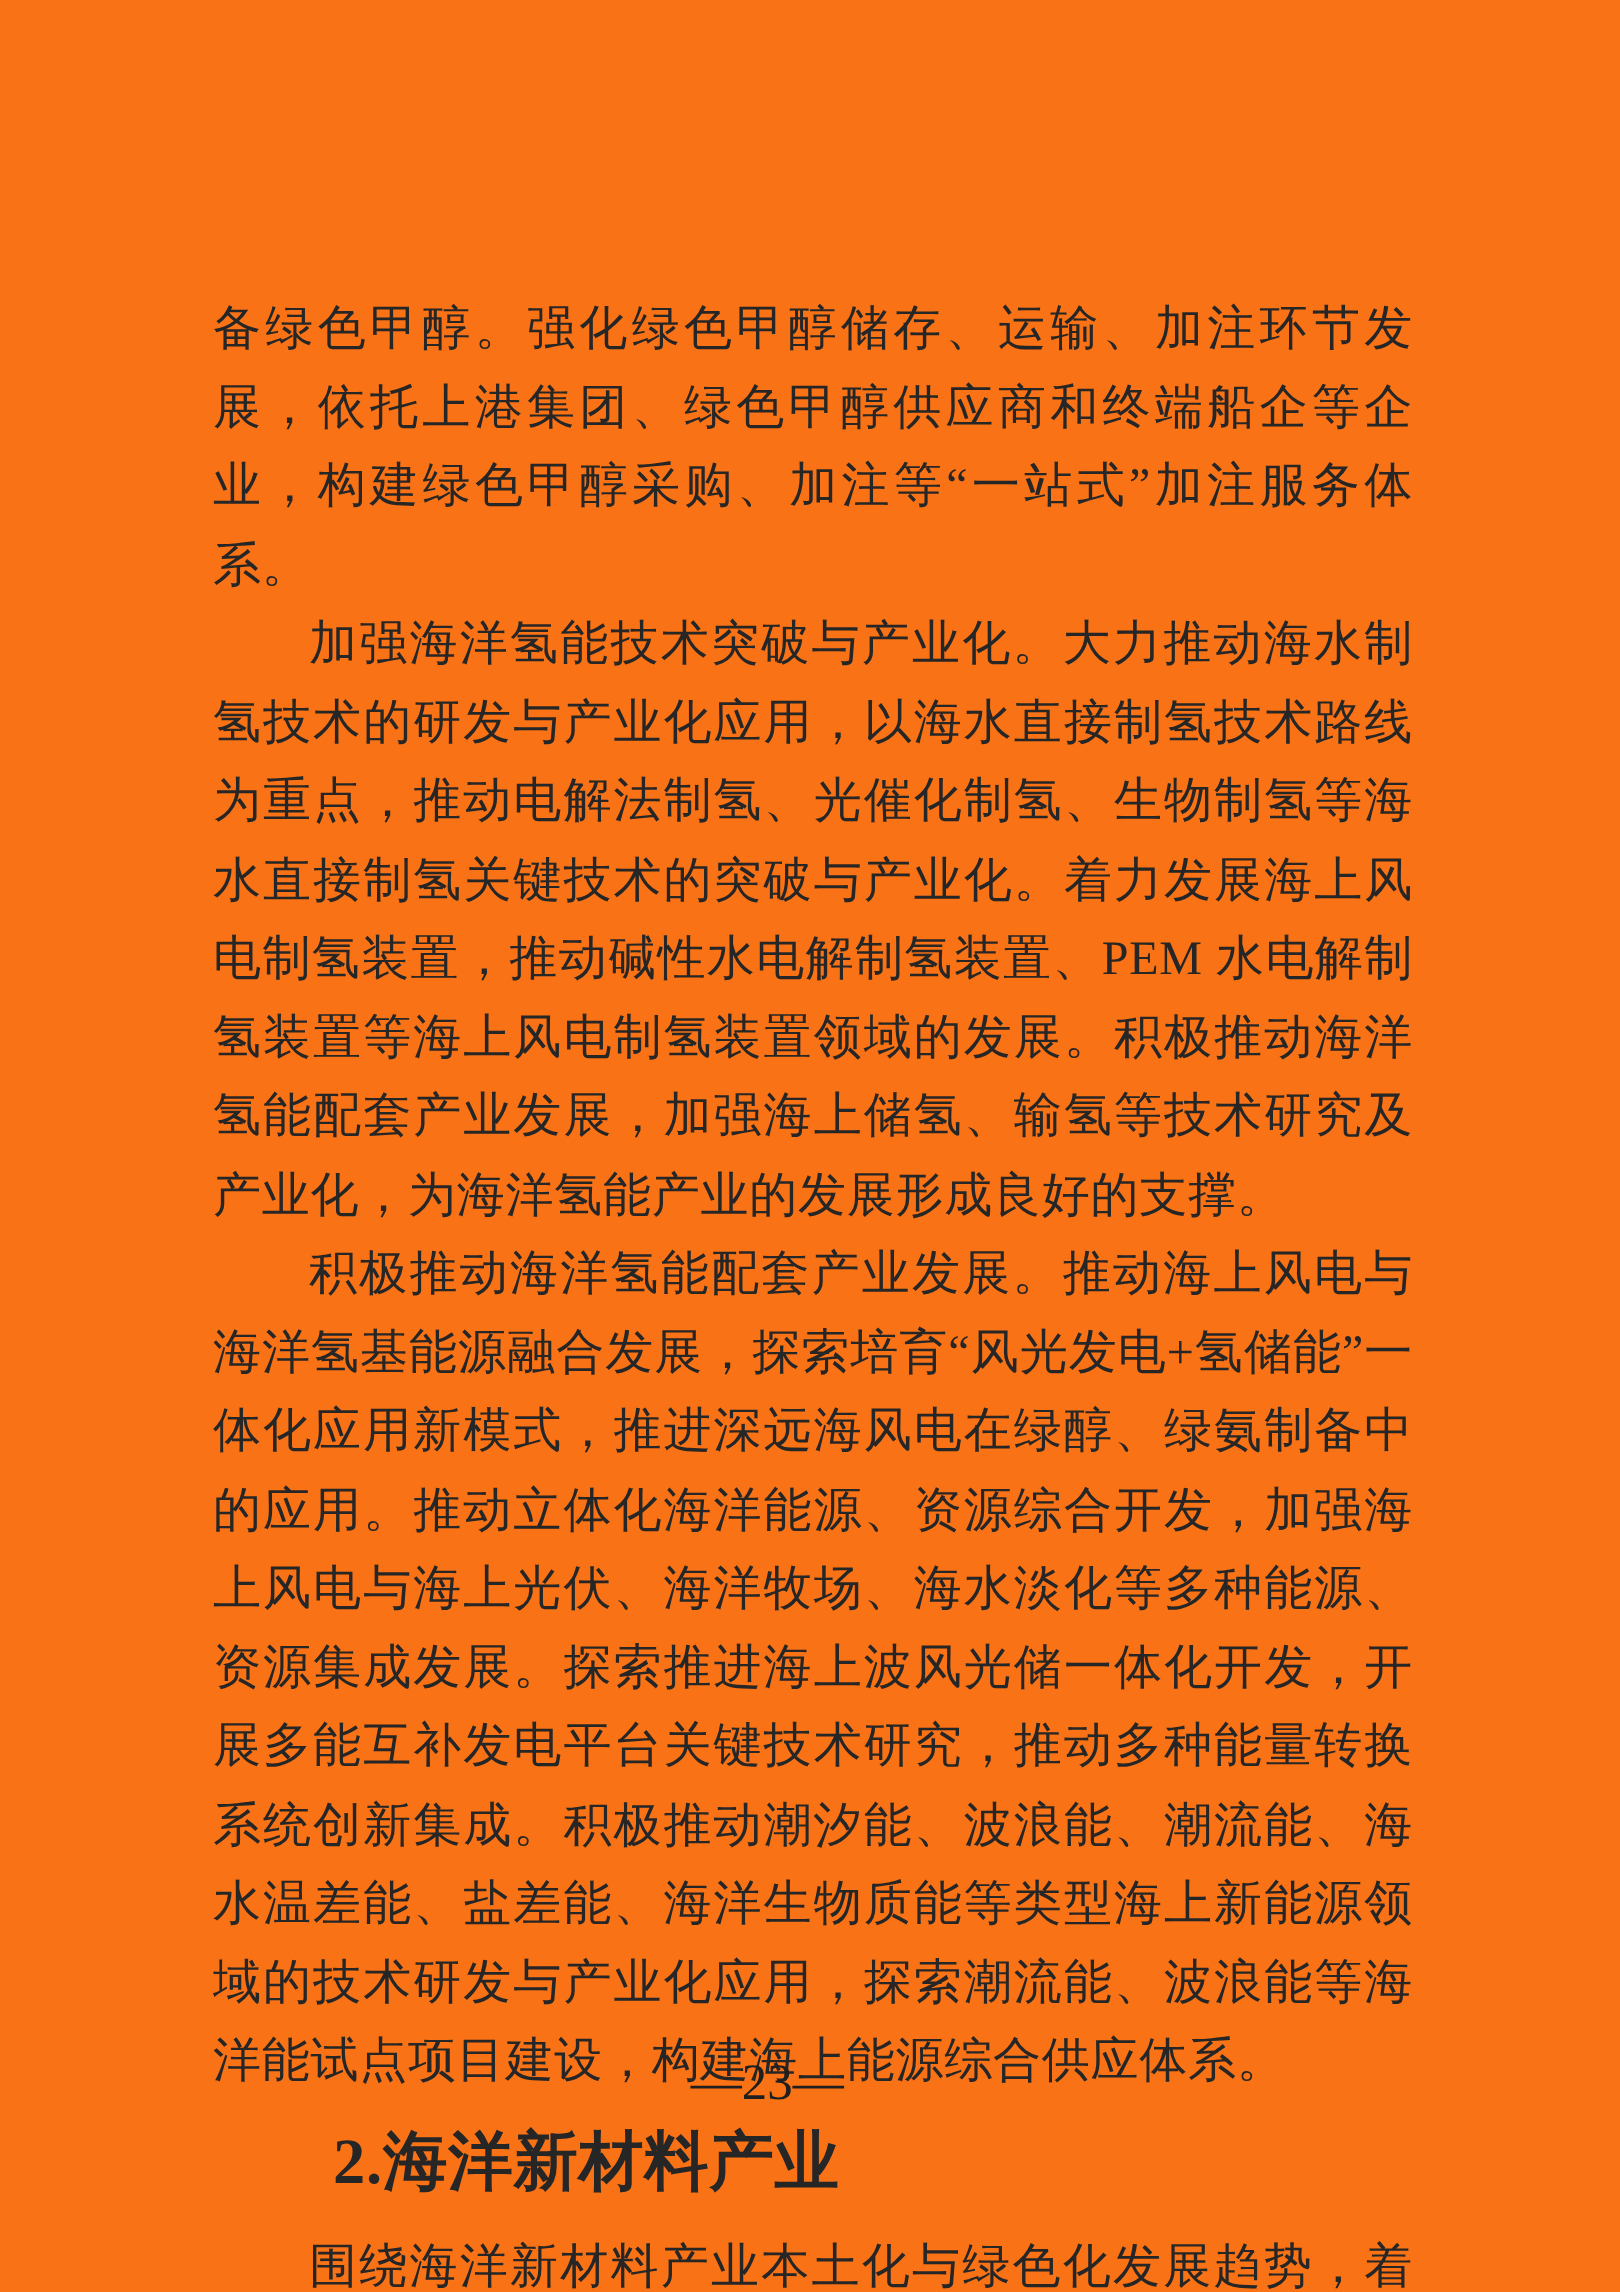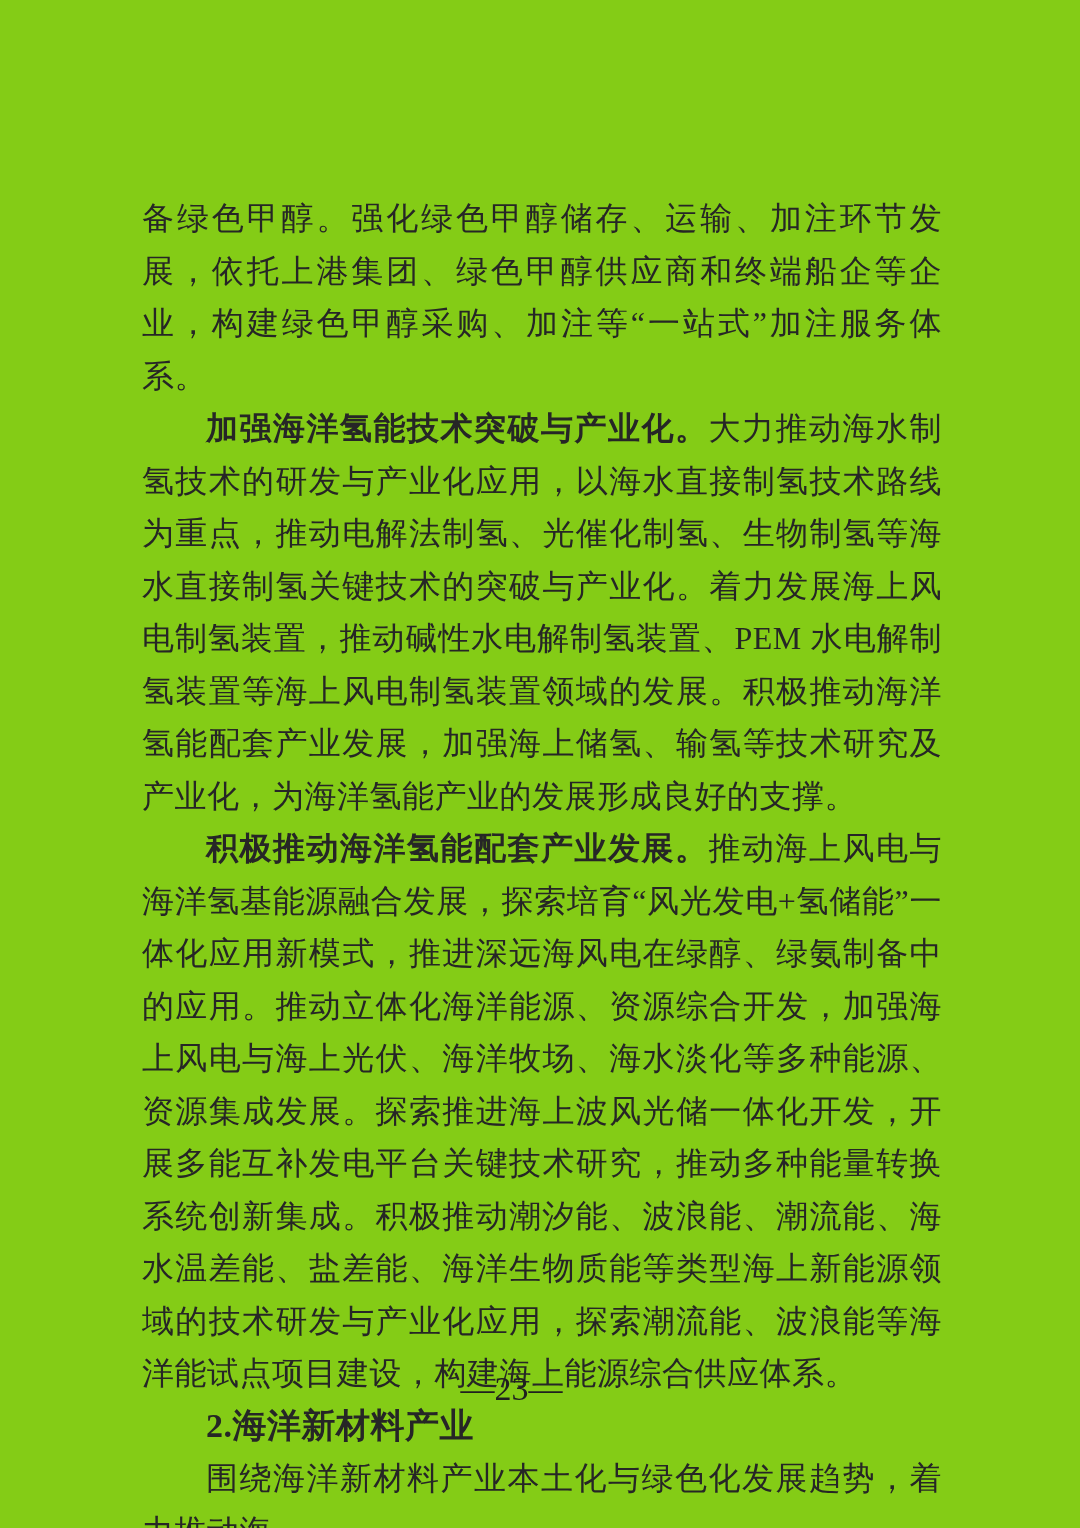--- a/index.html
+++ b/index.html
@@ -5,21 +5,21 @@
   html, body {
     margin: 0;
     padding: 0;
     background: #e8e8e8;
   }
   .page {
     position: relative;
     width: 1080px;
     height: 1528px;
     margin: 0 auto;
-    background: #84cc16;
+    background: #f97316;
     overflow: hidden;
     font-family: "Liberation Serif", "DejaVu Serif", serif;
     color: #262626;
   }
   .text-block {
     position: absolute;
     left: 142px;
     top: 192px;
     width: 800px;
     font-size: 32px;
@@ -28,26 +28,26 @@
     letter-spacing: 0.5px;
   }
   .para {
     margin: 0;
     padding: 0;
   }
   .para.indent {
     text-indent: 64px;
   }
   .lead {
-    font-weight: bold;
+    font-weight: normal;
   }
   .heading {
-    margin: 0;
+    margin: 16px;
     padding: 0;
-    font-size: 34px;
+    font-size: 43px;
     line-height: 52.5px;
     font-weight: bold;
     text-indent: 64px;
   }
   .page-number {
     position: absolute;
     top: 1369px;
     left: 130px;
     width: 763px;
     text-align: center;

